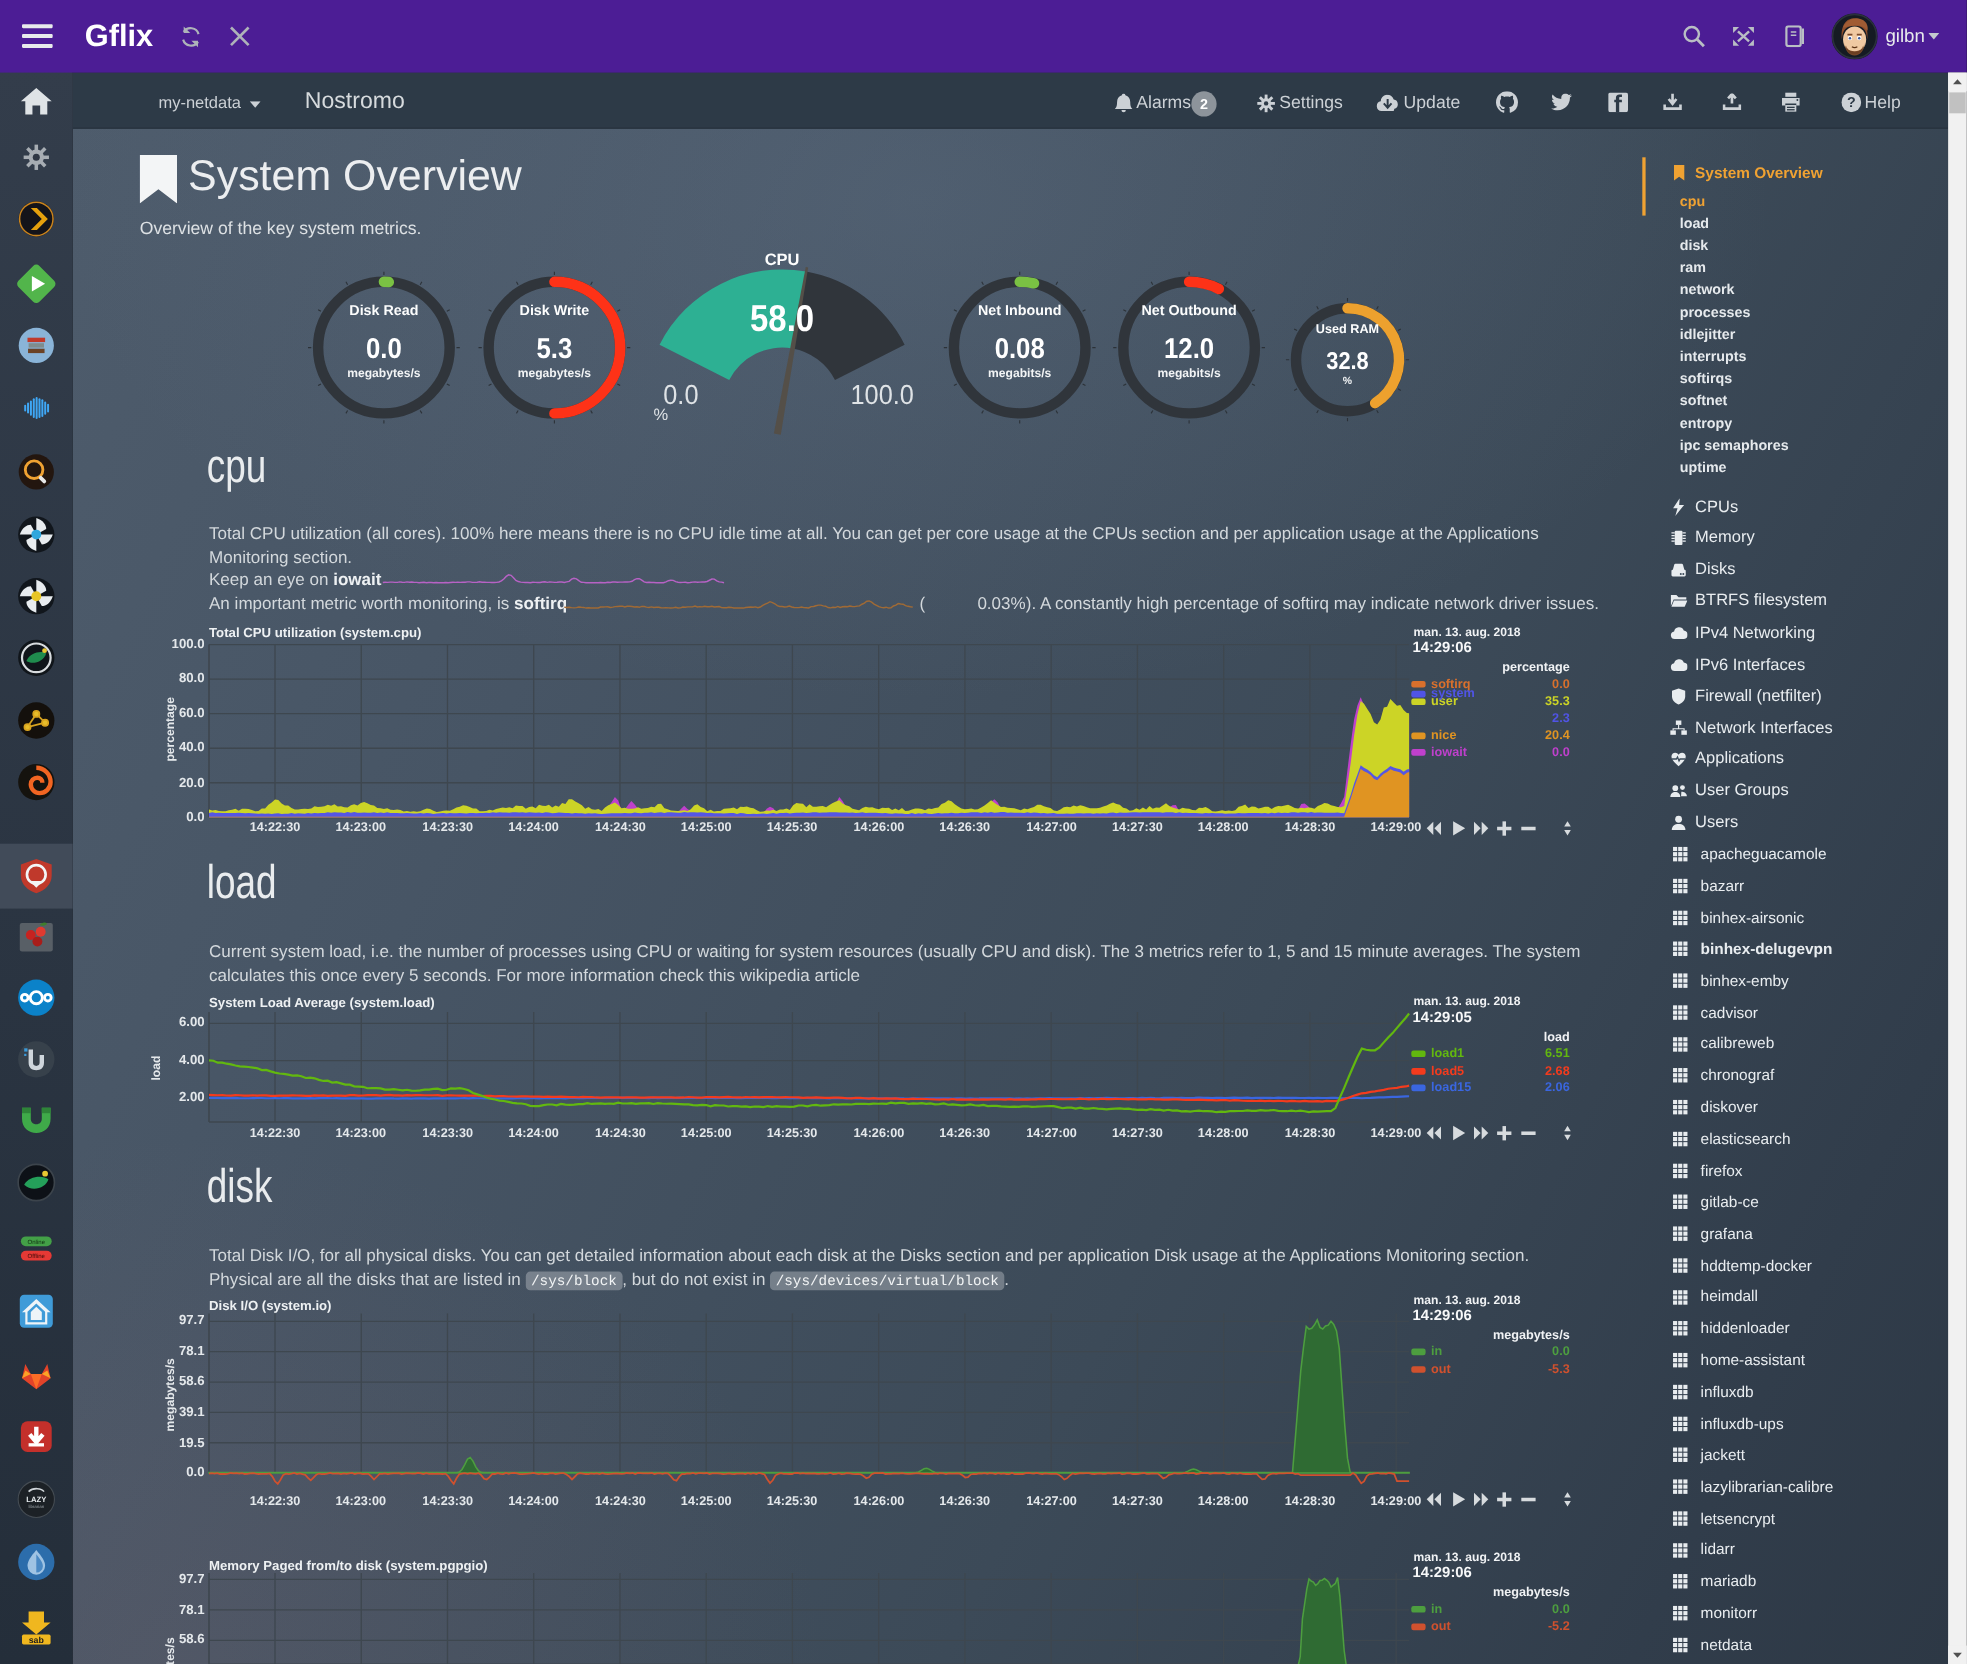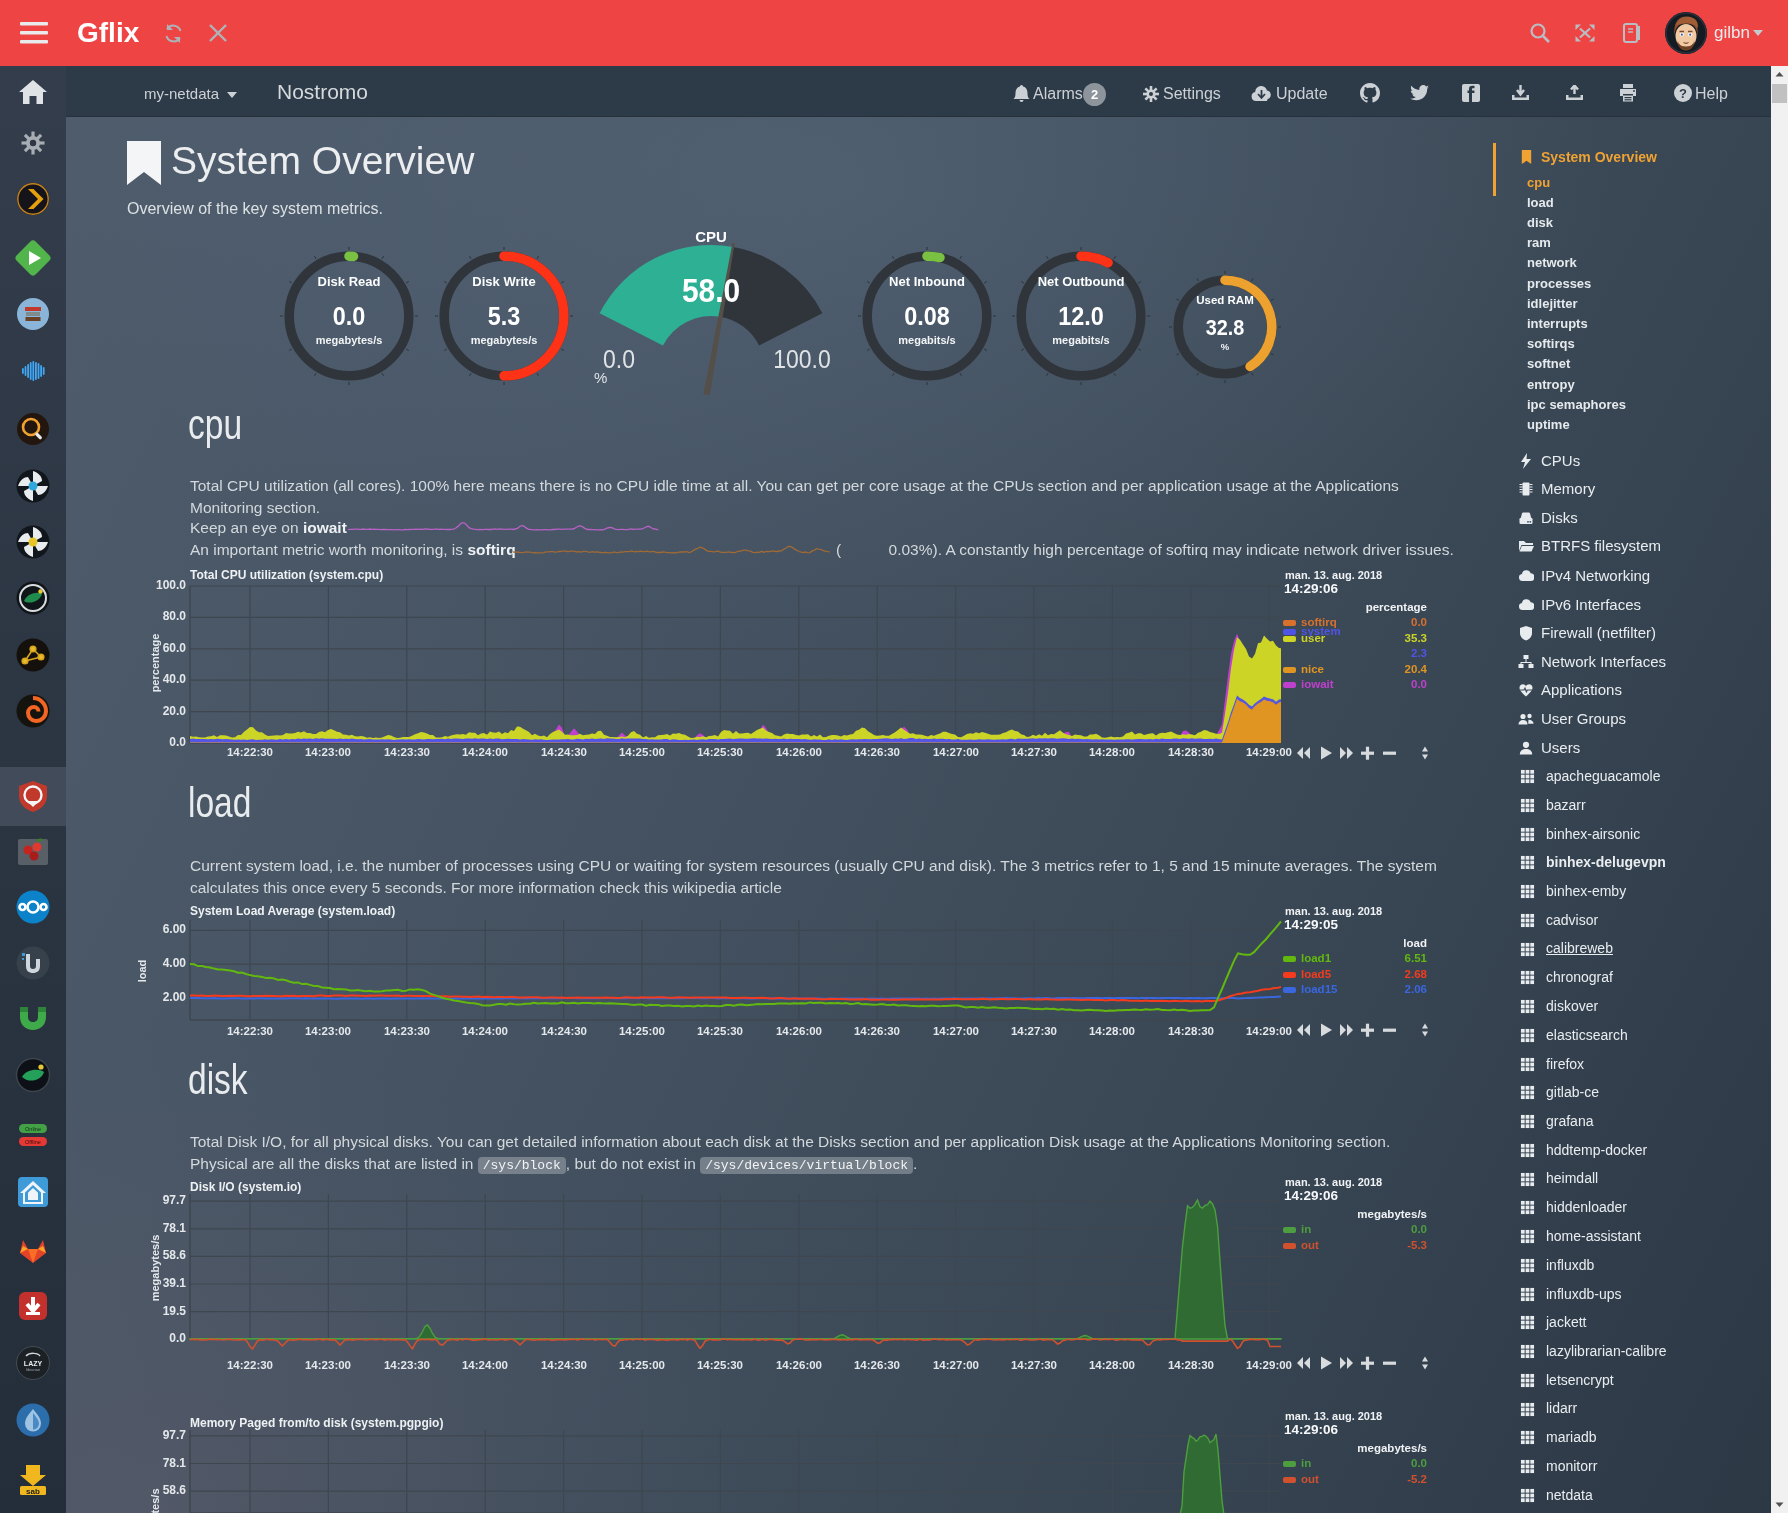--- a/index.html
+++ b/index.html
@@ -1,18 +1,18 @@
 <!DOCTYPE html>
 <html><head><meta charset="utf-8">
 <style>
 * { margin:0; padding:0; box-sizing:border-box; }
 html,body { width:1788px; height:1513px; overflow:hidden; background:#0d1015;
   font-family:"Liberation Sans", sans-serif; }
 .abs { position:absolute; }
-#topbar { position:absolute; left:0; top:0; width:1788px; height:66px; background:#ef4444; z-index:30;padding-left:31px; }
+#topbar { position:absolute; left:0; top:0; width:1788px; height:66px; background:#4c1d95; z-index:30;padding-left:31px; }
 #leftbar { position:absolute; left:0; top:0; width:66px; height:1513px;
   background:linear-gradient(#333d4b 4%, #2a3441 60%, #242e3a); z-index:20; }
 #main { position:absolute; left:66px; top:66px; width:1705px; height:1447px;
   background:
    radial-gradient(ellipse 1000px 800px at 5% 100%, rgba(128,104,114,0.20), rgba(128,104,114,0) 60%),
    radial-gradient(ellipse 1200px 700px at 45% 8%, rgba(112,130,152,0.25), rgba(112,130,152,0) 65%),
    linear-gradient(116deg, #4e5c6c 0%, #475565 28%, #3c4a58 62%, #313d4b 88%, #2d3845 100%);
   overflow:hidden; }
 #navbar { position:absolute; left:66px; top:66px; width:1705px; height:51px; background:#2d3a47;
   border-bottom:1px solid #26313d; z-index:12; }
@@ -883,21 +883,21 @@
         <rect x="6" y="1" width="4" height="4"></rect>
         <rect x="11" y="1" width="4" height="4"></rect>
         <rect x="1" y="6" width="4" height="4"></rect>
         <rect x="6" y="6" width="4" height="4"></rect>
         <rect x="11" y="6" width="4" height="4"></rect>
         <rect x="1" y="11" width="4" height="4"></rect>
         <rect x="6" y="11" width="4" height="4"></rect>
         <rect x="11" y="11" width="4" height="4"></rect>
       </g>
     </svg>
-<div class="m-app" style="left:1546px;top:940px;text-decoration:underline;">calibreweb</div>
+<div class="m-app" style="left:1546px;top:940px;">calibreweb</div>
 <svg class="abs" style="left:1520px;top:970.25px;" width="15" height="15" viewBox="0 0 16 16" fill="#e8ecef">
       <g>
         <rect x="1" y="1" width="4" height="4"></rect>
         <rect x="6" y="1" width="4" height="4"></rect>
         <rect x="11" y="1" width="4" height="4"></rect>
         <rect x="1" y="6" width="4" height="4"></rect>
         <rect x="6" y="6" width="4" height="4"></rect>
         <rect x="11" y="6" width="4" height="4"></rect>
         <rect x="1" y="11" width="4" height="4"></rect>
         <rect x="6" y="11" width="4" height="4"></rect>

